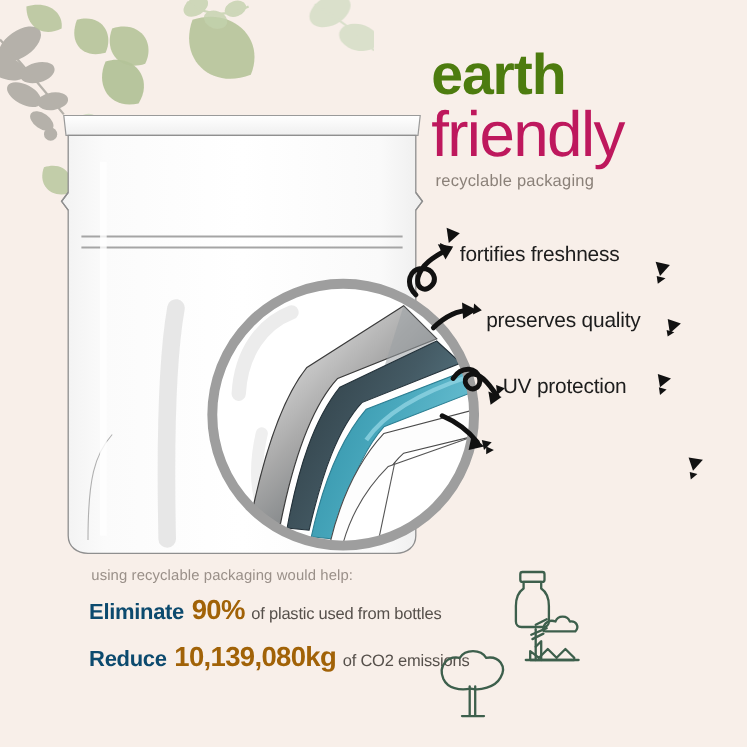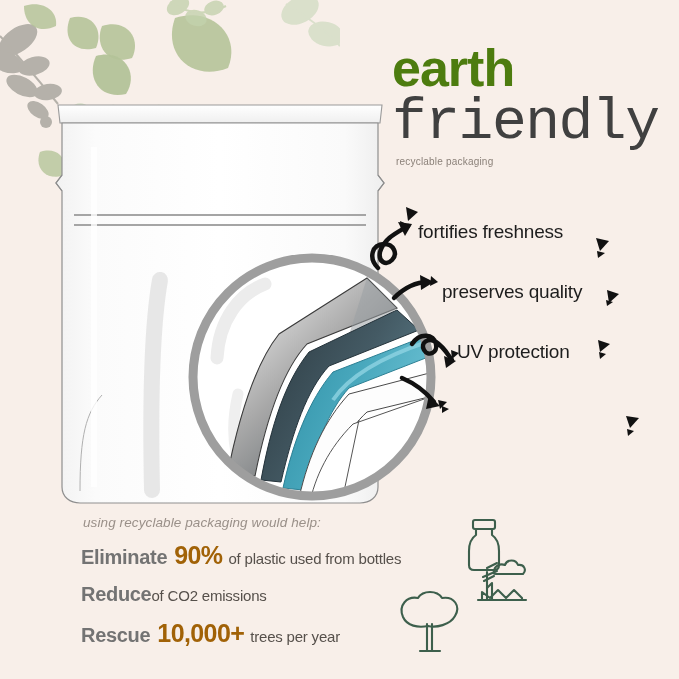--- a/index.html
+++ b/index.html
@@ -21,50 +21,50 @@
   
   .magnifier{position:absolute;left:183px;top:248px;width:258px;height:258px;}
 
   
   .headline{position:absolute;left:392px;top:44px;width:282px;}
   .h-earth{
     font-size:52px;font-weight:bold;color:#4d7c0f;
     letter-spacing:-1px;line-height:0.96;margin:0;
   }
   .h-friendly{
-    font-size:58px;font-weight:normal;color:#404040;
-    letter-spacing:-1.5px;line-height:1.0;margin:0;font-family:Liberation Mono, monospace;
+    font-size:58px;font-weight:normal;color:#be185d;
+    letter-spacing:-1.5px;line-height:1.0;margin:0;
   }
   .h-sub{
-    font-size:10px;color:#8b8179;margin:4px 0 0 4px;letter-spacing:0.2px;
+    font-size:15px;color:#8b8179;margin:4px 0 0 4px;letter-spacing:0.2px;
   }
 
   
   .features{position:absolute;left:0;top:0;width:679px;height:679px;pointer-events:none;}
   .feat{
     position:absolute;
     font-size:19px;color:#1d1d1d;white-space:nowrap;
     letter-spacing:-0.2px;
   }
   .feat-0{left:418px;top:221px;}
   .feat-1{left:442px;top:281px;}
   .feat-2{left:457px;top:341px;}
   .feat-3{left:447px;top:401px;}
 
   
   .stats{position:absolute;left:81px;top:515px;width:540px;}
   .stats-lead{
-    font-size:13.5px;color:#9a9089;margin:0 0 11px 2px;letter-spacing:0.1px;font-style:italic;
+    font-size:13.5px;color:#9a9089;margin:0 0 11px 2px;letter-spacing:0.1px;
   }
   .stat-row{
     display:flex;align-items:baseline;margin:0 0 13px 0;
     white-space:nowrap;
   }
   .stat-verb{
-    font-size:20px;font-weight:bold;color:#737373;letter-spacing:-0.3px;text-align:center;
+    font-size:20px;font-weight:bold;color:#0c4a6e;letter-spacing:-0.3px;text-align:center;
   }
   .stat-num{
     font-size:25px;font-weight:bold;color:#a16207;
     letter-spacing:-0.6px;margin:0 6px 0 7px;
   }
   .stat-tail{
     font-size:15px;color:#56504b;letter-spacing:-0.2px;
   }
 
   .stat-icons{position:absolute;left:0;top:0;width:679px;height:679px;pointer-events:none;}
@@ -275,28 +275,24 @@
     <div class="stats-lead">using recyclable packaging would help:</div>
 
     <div class="stat-row">
       <span class="stat-verb">Eliminate</span>
       <span class="stat-num">90%</span>
       <span class="stat-tail">of plastic used from bottles</span>
     </div>
 
     <div class="stat-row">
       <span class="stat-verb">Reduce</span>
+      <span class="stat-num">10,139,080kg</span>
       <span class="stat-tail">of CO2 emissions</span>
     </div>
 
-    <div class="stat-row">
-      <span class="stat-verb">Rescue</span>
-      <span class="stat-num">10,000+</span>
-      <span class="stat-tail">trees per year</span>
-    </div>
   </div>
 
   <svg class="stat-icons" viewBox="0 0 679 679">
     <g fill="none" stroke="#3d5f4c" stroke-width="2.1" stroke-linejoin="round" stroke-linecap="round">
 
       <g>
         <rect x="473" y="520" width="22" height="9" rx="2"></rect>
         <path d="M476 529 L476 535 C470 539 469 545 469 551 L469 565
                  C469 568 471 570 474 570 L494 570 C497 570 499 568 499 565
                  L499 551 C499 545 498 539 492 535 L492 529 Z"></path>

